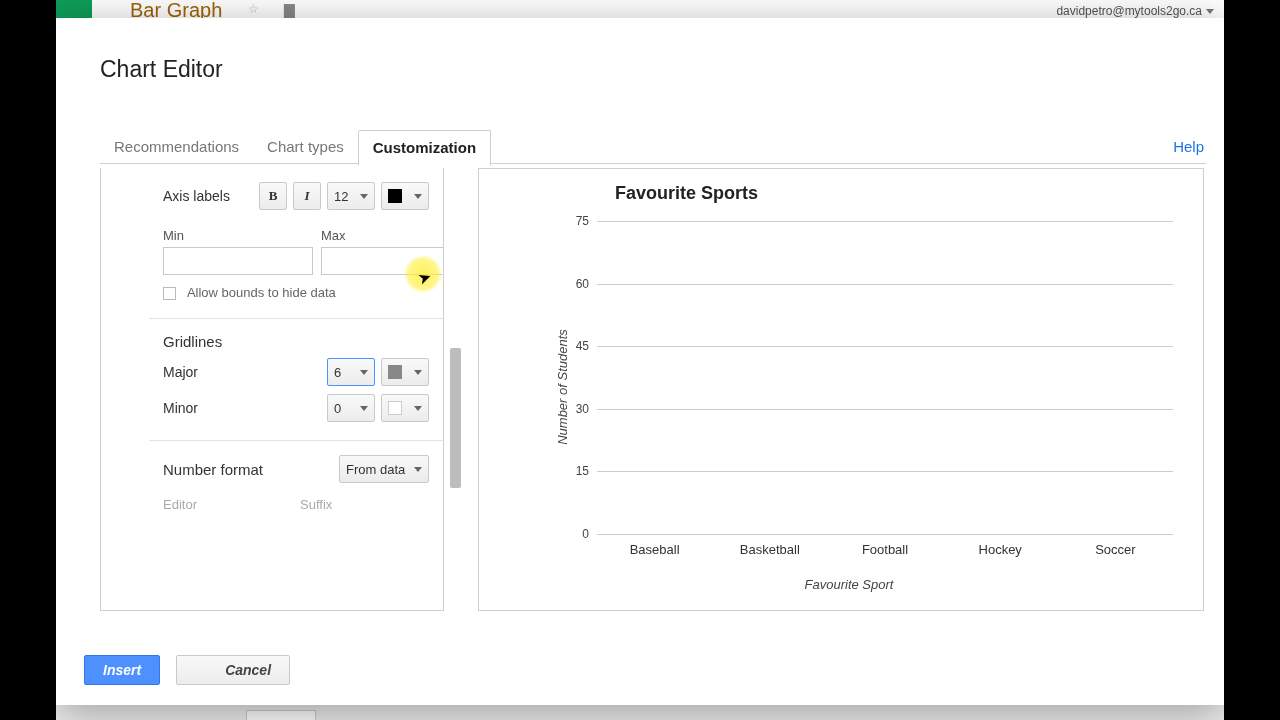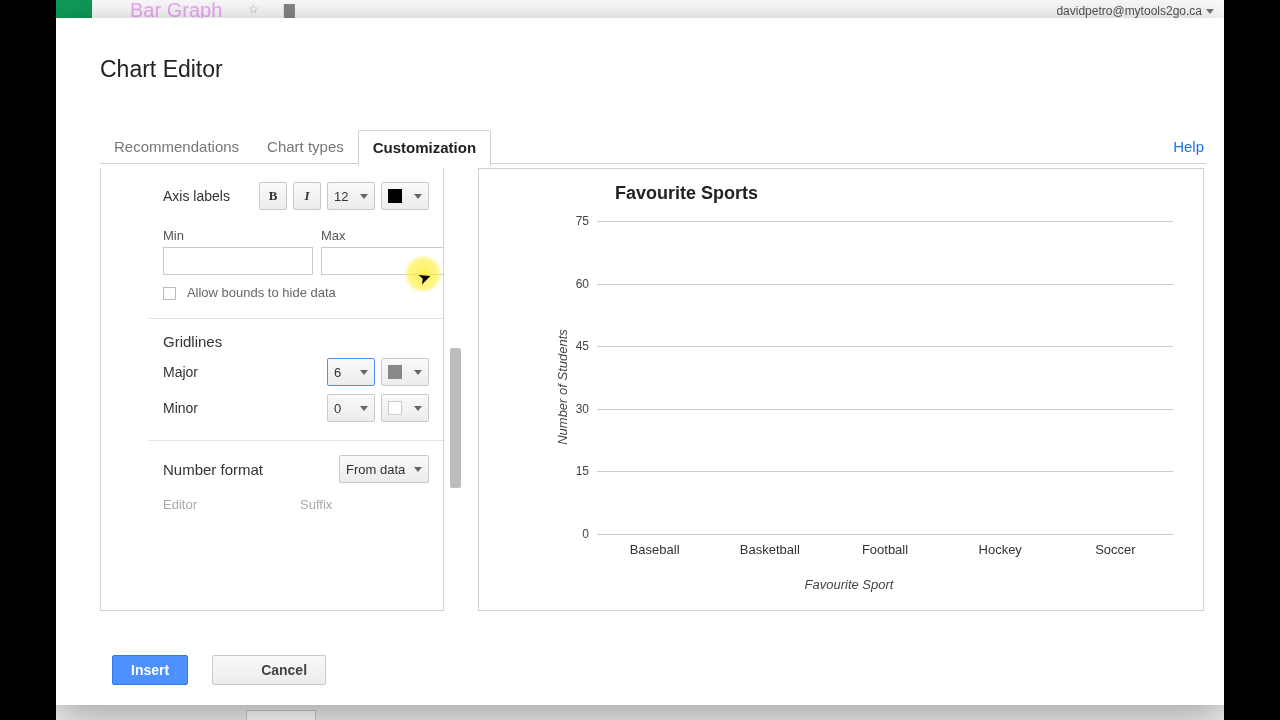--- a/index.html
+++ b/index.html
@@ -1,20 +1,20 @@
 <!DOCTYPE html>
 <html><head>
 <meta charset="utf-8">
 <style>
   * { box-sizing: border-box; }
   html, body { margin:0; padding:0; width:1280px; height:720px; font-family: Arial, sans-serif; background:#000; }
   .stage { position:relative; width:1280px; height:720px; background:#000; }
   .bg-strip { position:absolute; left:56px; width:1168px; top:0; height:18px; background:#fff; }
   .green-sq { position:absolute; left:56px; top:0; width:36px; height:18px; background:#0f9d58; }
-  .bg-top-title { position:absolute; top:-1px; left:130px; font-size:20px; color:#f0abfc;text-align:right; }
+  .bg-top-title { position:absolute; top:-1px; left:130px; font-size:20px; color:#a16207;text-align:right; }
   .bg-email { position:absolute; top:4px; right:66px; font-size:12px; color:#555; }
   .bg-email .caret { display:inline-block; margin-left:4px; width:0; height:0; border-left:4px solid transparent;border-right:4px solid transparent;border-top:5px solid #777; vertical-align:middle;}
   .star { position:absolute; top:2px; left:248px; font-size:12px; color:#bbb; }
   .folder { position:absolute; top:2px; left:284px; font-size:14px; color:#888; }
 
   .bottombar { position:absolute; left:56px; width:1168px; top:705px; height:15px; background:#eee; }
   .sheet-tab { position:absolute; left:190px; bottom:0; width:70px; height:10px; background:#fff; border:1px solid #ccc; border-bottom:none;}
 
   .modal {
     position:absolute; left:56px; top:18px; width:1168px; height:687px;
@@ -68,21 +68,21 @@
   .caret { width:0;height:0;border-left:4px solid transparent;border-right:4px solid transparent;border-top:5px solid #666;}
   .bold { font-weight:bold; font-family:"Times New Roman",serif;}
   .italic { font-style:italic; font-family:"Times New Roman",serif; font-weight:bold;}
 
   .btn {
     height:30px; padding:0 18px; border-radius:2px; font-size:14px; font-weight:bold;
     display:inline-flex; align-items:center; justify-content:center; cursor:pointer;
   }
   .btn.primary { background:#4d90fe; color:#fff; border:1px solid #3079ed;}
   .btn.secondary { background:linear-gradient(#f9f9f9,#ececec); color:#444; border:1px solid #c9c9c9;padding-left:48px;}
-  .modal-actions { position:absolute; left:56px; bottom:20px; display:flex; gap:24px;}
+  .modal-actions { position:absolute; left:28px; bottom:20px; display:flex; gap:16px;font-style:italic;}
 
   .preview {
     position:absolute; left:422px; top:150px; width:726px; height:443px;
     border:1px solid #d0d0d0;
   }
   .chart-area { position:absolute; left:36px; top:14px; right:20px; bottom:20px;}
   .chart-title { font-size:18px; font-weight:bold; color:#222; margin-left:100px; margin-bottom:4px;}
   .y-axis-label { position:absolute; left:-10px; top:50%; transform: translateY(-50%) rotate(-90deg); font-style:italic; font-size:13px; color:#444;}
   .x-axis-label { position:absolute; bottom:-2px; left:50%; transform:translateX(-50%); font-style:italic; font-size:13px; color:#444;}
   .plot {

